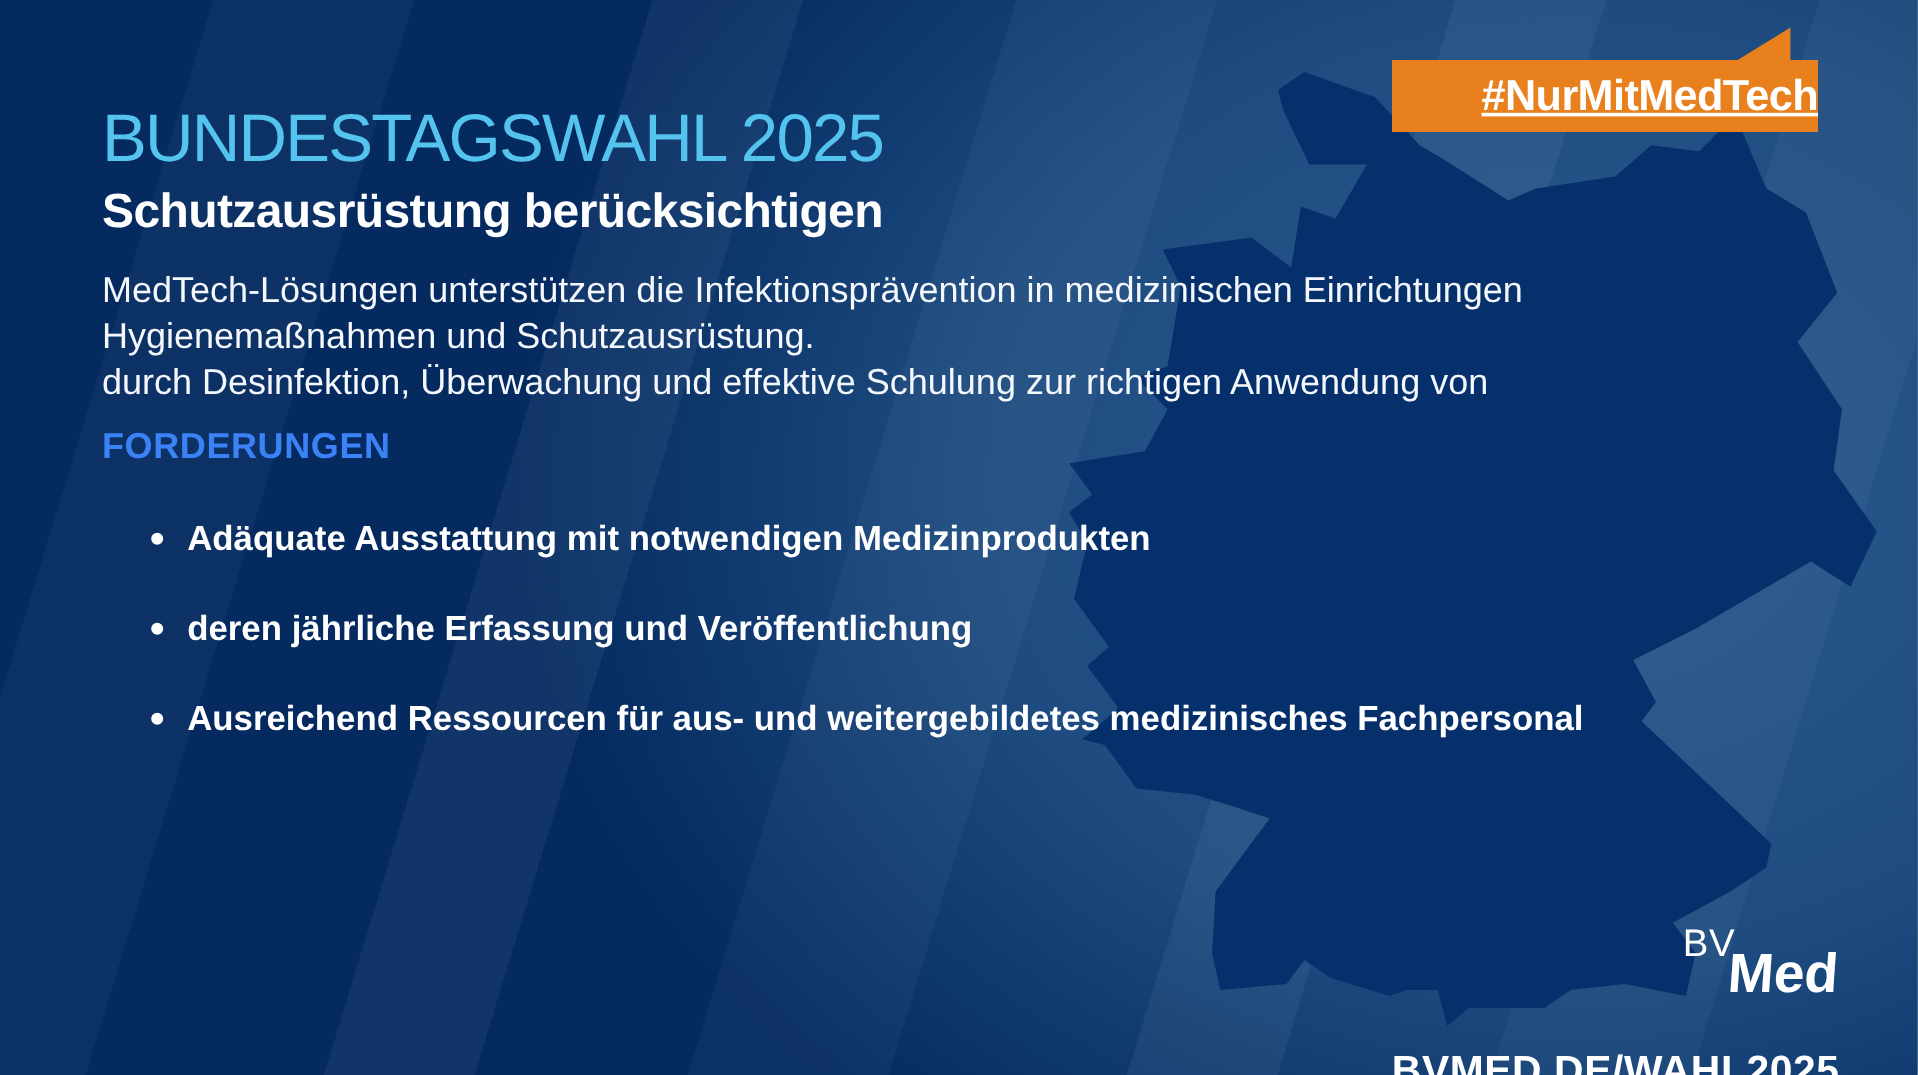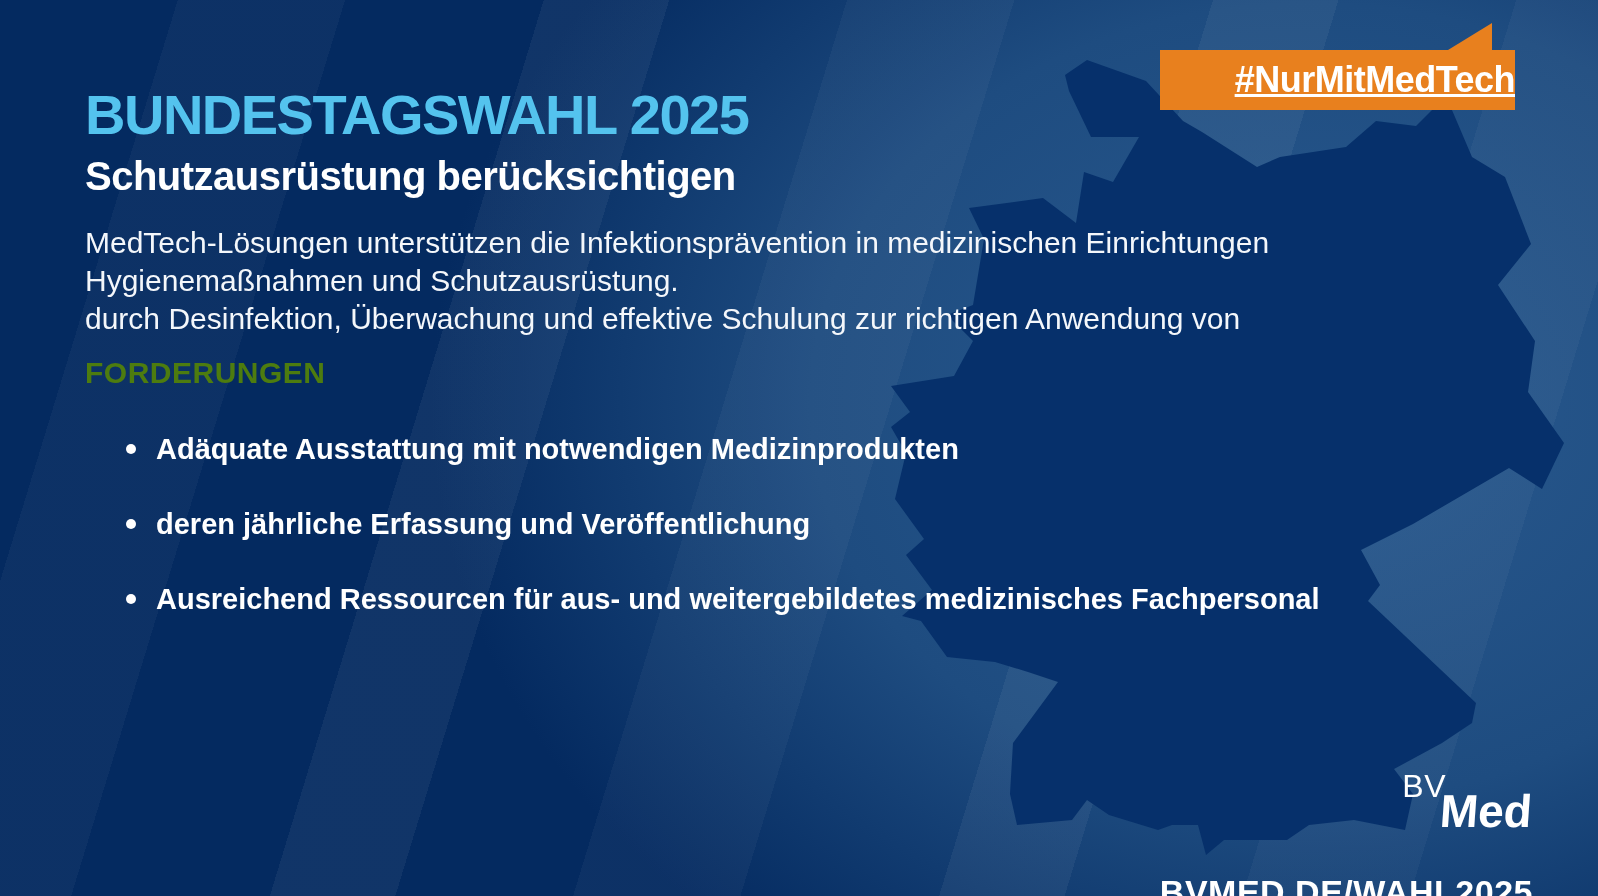--- a/index.html
+++ b/index.html
@@ -40,38 +40,38 @@
   }
   .badge-text {
     font-size: 36px; font-weight: 800; letter-spacing: -0.5px;
     color: #ffffff; white-space: nowrap;
   }
 
   .content { position: absolute; left: 85px; top: 0; width: 1400px; }
 
   .title {
     position: absolute; left: 0; top: 86px;
-    font-size: 56px; line-height: 58px; font-weight: 700;
+    font-size: 56px; line-height: 58px; font-weight: 400;
     letter-spacing: -1.5px; color: #54C3EE; white-space: nowrap;
   }
   .subtitle {
     position: absolute; left: 0; top: 153px;
     font-size: 40px; line-height: 46px; font-weight: 700;
     letter-spacing: -0.5px; color: #ffffff; white-space: nowrap;
   }
   .intro {
     position: absolute; left: 0; top: 224px;
     font-size: 30px; line-height: 38px; font-weight: 400;
     color: #F4F7FB;
   }
   .intro div { white-space: nowrap; }
   .section-heading {
     position: absolute; left: 0; top: 354px;
     font-size: 30px; line-height: 38px; font-weight: 800;
-    letter-spacing: 0.5px; color: #4d7c0f;
+    letter-spacing: 0.5px; color: #3b82f6;
   }
   .demands {
     position: absolute; left: 16px; top: 430px;
     list-style: none; width: 1360px;
   }
   .demands li {
     position: relative; padding-left: 55px;
     font-size: 29px; line-height: 38px; font-weight: 700;
     margin-bottom: 37px; color: #ffffff;
   }

